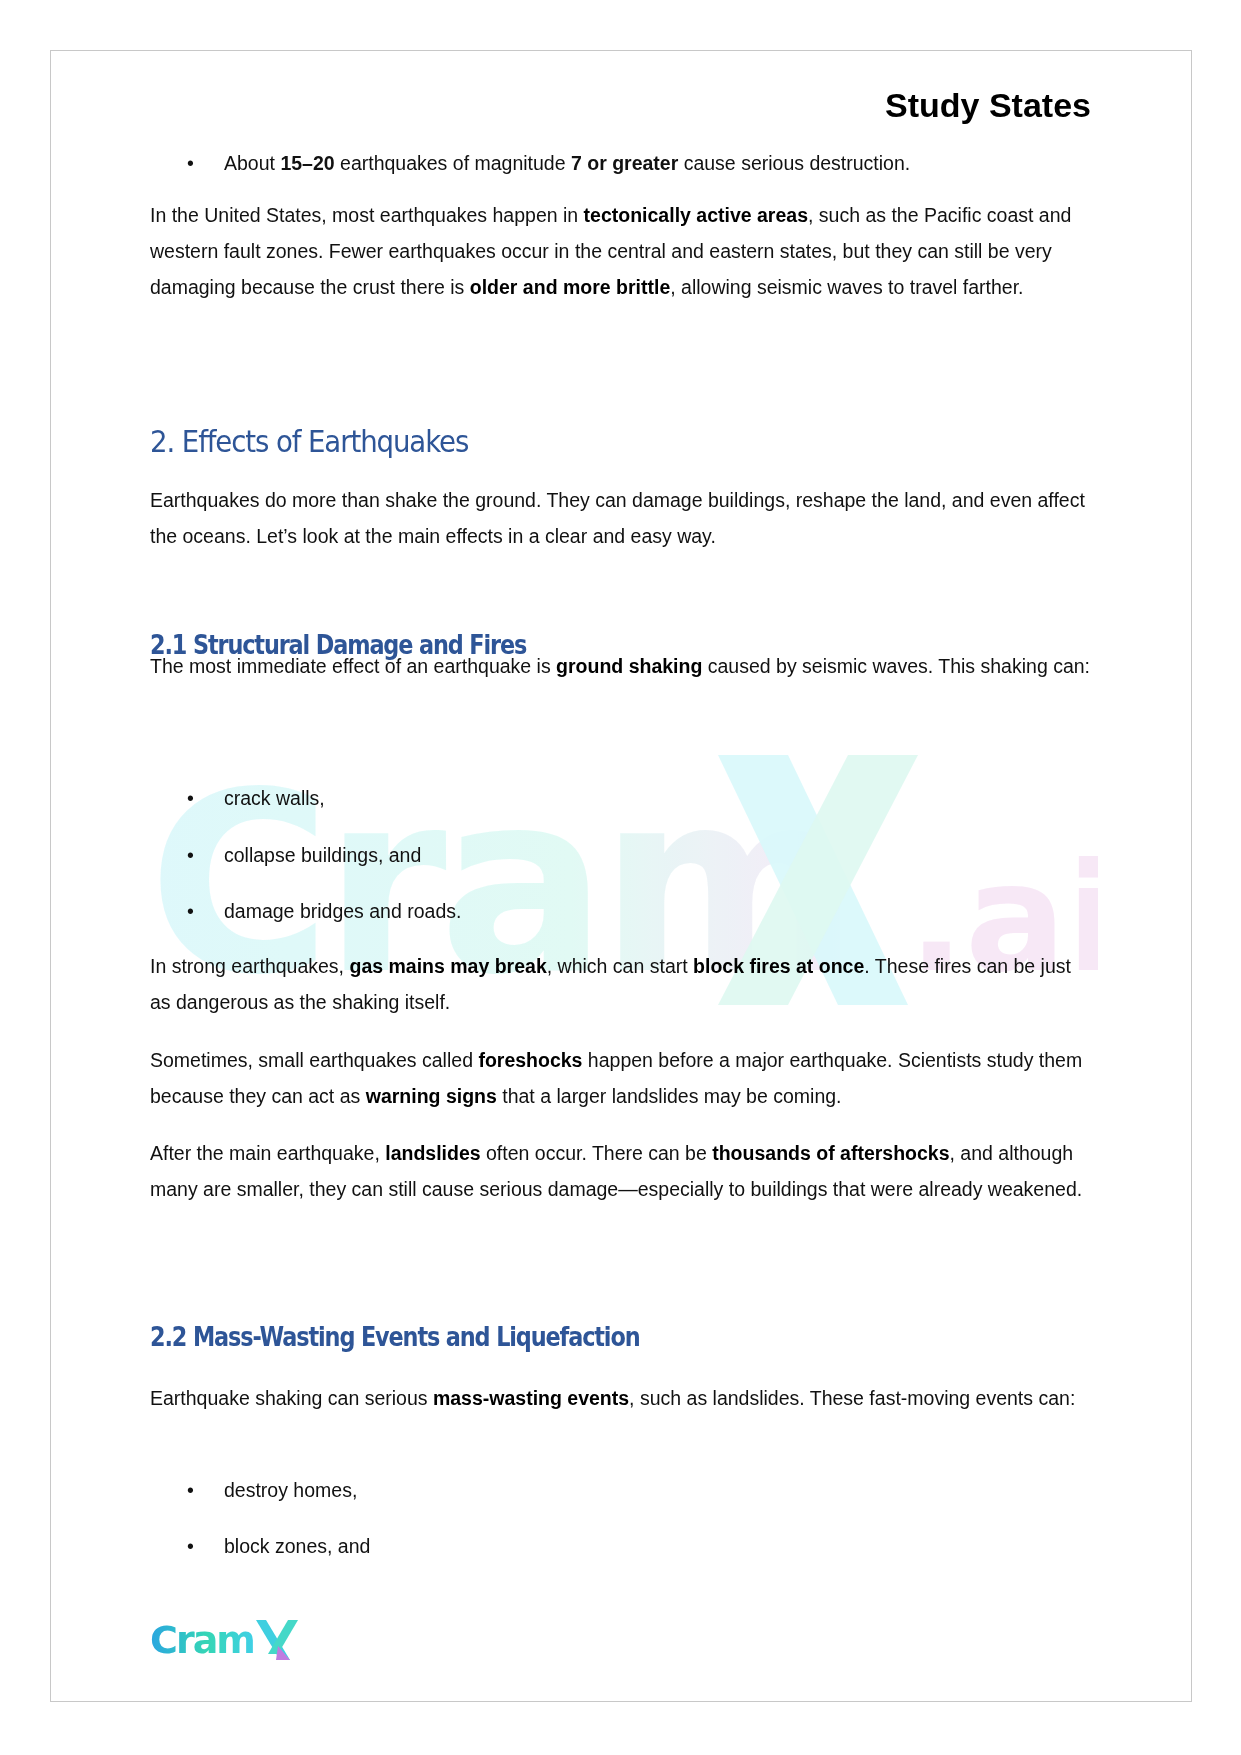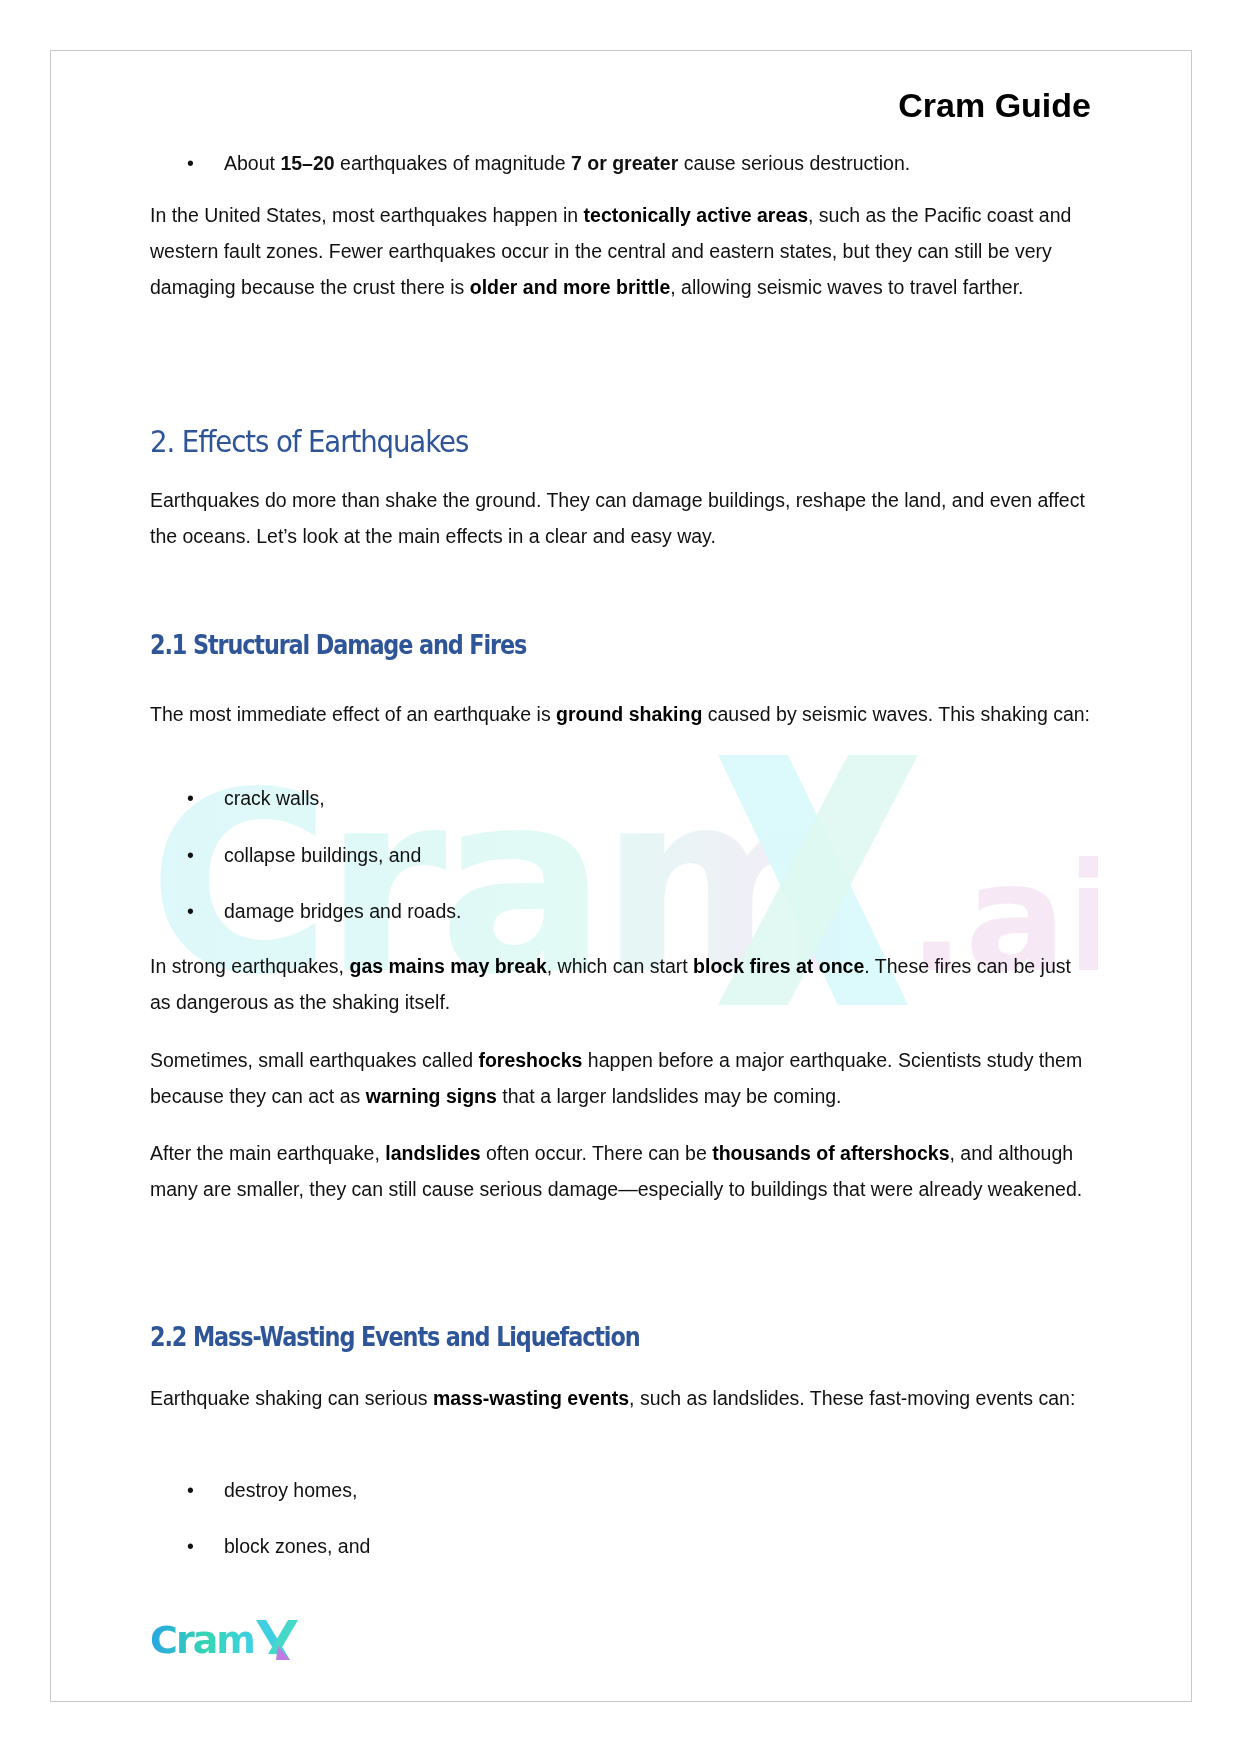--- a/index.html
+++ b/index.html
@@ -33,36 +33,36 @@
       <stop offset="0.6" stop-color="#dcfaf3"></stop>
       <stop offset="1" stop-color="#f7e6f7"></stop>
     </linearGradient>
   </defs>
   <text x="0" y="215" font-family="DejaVu Sans, sans-serif" font-weight="bold" font-size="250" fill="url(#wmg)" opacity="0.85" letter-spacing="-8">Cram</text>
   <path d="M570 0 L640 0 L760 250 L690 250 Z" fill="#d8f8fb" opacity="0.9"></path>
   <path d="M700 0 L770 0 L640 250 L570 250 Z" fill="#def8f1" opacity="0.9"></path>
   <text x="760" y="215" font-family="DejaVu Sans, sans-serif" font-weight="bold" font-size="150" fill="#f7e6f6" opacity="0.9">.ai</text>
 </svg>
 
-<div class="header-title">Cram Guide</div>
+<div class="header-title">Study States</div>
 
 <div class="content">
 
   <div class="bullet" style="top:145px;">
     <span class="dot">•</span>
     <span class="txt"><span>About </span><b>15–20</b><span> earthquakes of magnitude </span><b>7 or greater</b><span> cause serious destruction.</span></span>
   </div>
 
   <div class="p" style="top:197px;"><span>In the United States, most earthquakes happen in </span><b>tectonically active areas</b><span>, such as the Pacific coast and western fault zones. Fewer earthquakes occur in the central and eastern states, but they can still be very damaging because the crust there is </span><b>older and more brittle</b><span>, allowing seismic waves to travel farther.</span></div>
 
   <div class="h1" style="top:424px;">2. Effects of Earthquakes</div>
   <div class="p" style="top:482px;">Earthquakes do more than shake the ground. They can damage buildings, reshape the land, and even affect the oceans. Let’s look at the main effects in a clear and easy way.</div>
 
   <div class="h2" style="top:630px;">2.1 Structural Damage and Fires</div>
-  <div class="p" style="top:696px;"><span>The most immediate effect of an earthquake is </span><b>ground shaking</b><span> caused by seismic waves. This shaking can:</span></div>
+  <div class="p" style="top:648px;"><span>The most immediate effect of an earthquake is </span><b>ground shaking</b><span> caused by seismic waves. This shaking can:</span></div>
 
   <div class="bullet" style="top:780px;">
     <span class="dot">•</span>
     <span class="txt">crack walls,</span>
   </div>
   <div class="bullet" style="top:837px;">
     <span class="dot">•</span>
     <span class="txt">collapse buildings, and</span>
   </div>
   <div class="bullet" style="top:893px;">

